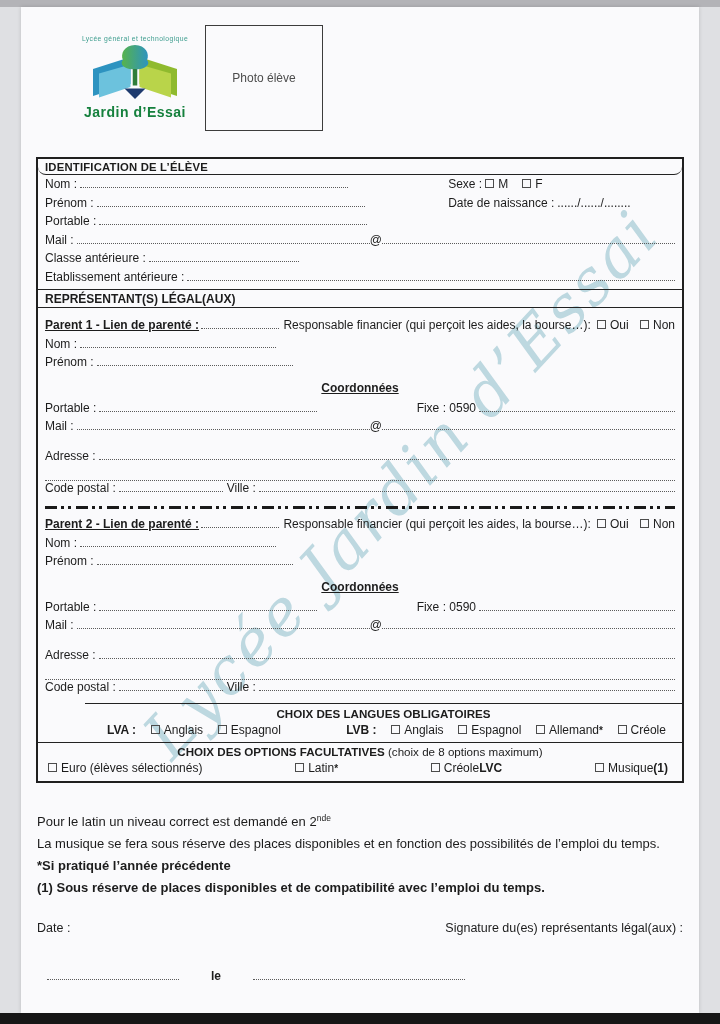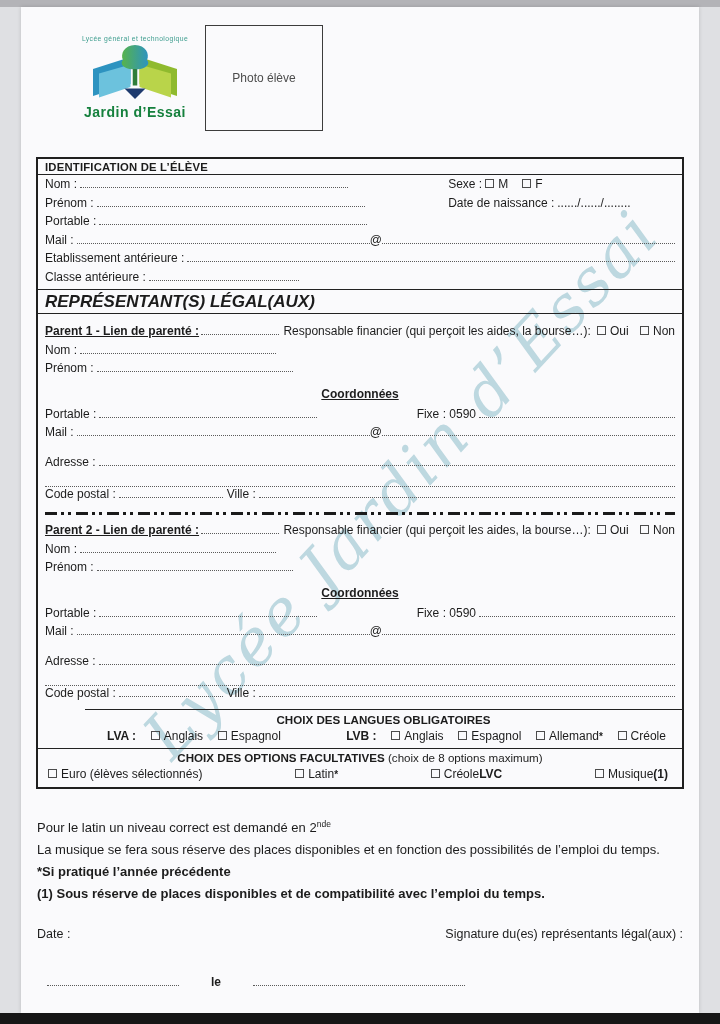--- a/index.html
+++ b/index.html
@@ -22,32 +22,32 @@
   .logo-top-text { font-size:6.8px; color:#3f9e8f; letter-spacing:.4px; white-space:nowrap; }
   .logo-name { font-size:14px; font-weight:bold; color:#15803d; letter-spacing:.5px; margin-top:-2px; }
   .title-block { flex:1; text-align:center; font-family:"DejaVu Serif", serif; font-weight:bold;
     font-size:17.5px; line-height:22px; padding-top:16px; color:#111; }
   .title-block sup { font-size:10px; }
   .photo-box { width:118px; height:106px; border:1.6px solid #3c3c3c; display:flex; align-items:center;
     justify-content:center; font-size:12px; color:#4c4c4c; margin-top:4px; }
 
   
   .form-box { margin:8px 15px 0 15px; border:2px solid #1f1f1f; font-size:12px; }
-  .sec-header { font-weight:bold; font-size:11.3px; padding:2px 7px 1px 7px; border-bottom:1.6px solid #222; letter-spacing:.2px; }
+  .sec-header { font-weight:bold; font-size:11.3px; padding:2px 7px 1px 7px; border-bottom:1.6px solid #222; letter-spacing:.2px;border-radius:8px; }
   .ident-fields { padding:2px 7px 1px 7px; border-bottom:1.6px solid #222; }
   .frow { display:flex; align-items:baseline; height:18.5px; }
   .lcol { display:flex; align-items:baseline; width:64%; }
   .rcol { display:flex; align-items:baseline; flex:1; }
   .lbl { white-space:nowrap; margin-right:3px; }
   .dots { border-bottom:1.7px dotted #5a5a5a; height:11px; }
   .fill { flex:1; }
   .w270 { width:268px; } .w195 { width:196px; } .w160 { width:150px; } .w110 { width:104px; } .w95 { width:96px; }
   .cb { display:inline-block; width:9px; height:9px; border:1.2px solid #4c4c4c; margin:0 4px 0 0; vertical-align:-0.5px; flex:none; } .gap14 { display:inline-block; width:14px; }
 
-  .rep-header { font-weight:bold; font-size:17px; padding:2px 5px 1px 7px; border-bottom:1.6px solid #222;font-style:italic; }
+  .rep-header { font-weight:bold; font-size:12px; padding:2px 5px 1px 7px; border-bottom:1.6px solid #222; }
 
   .parent-block { padding:10px 7px 4px 7px; }
   .parent-title { font-weight:bold; text-decoration:underline; white-space:nowrap; margin-right:2px; }
   .resp-label { white-space:nowrap; margin:0 6px 0 4px; }
   .coord-title { text-align:center; font-weight:bold; text-decoration:underline; margin:7px 0 6px 0; }
   .addr-gap { height:11px; }
   .cont-row { height:14px; display:flex; align-items:flex-end; }
   .dashsep { height:3.5px; margin:6px 0 0 0;
     background:repeating-linear-gradient(90deg,#1a1a1a 0 12px,transparent 12px 16px,#1a1a1a 16px 19px,transparent 19px 23px,#1a1a1a 23px 26px,transparent 26px 31px); }
 
@@ -142,26 +142,26 @@
               <span class="dots w270"></span>
             </div>
         </div>
         <div class="frow">
           <span class="lbl">Mail :</span>
             <span class="dots fill"></span>
             <span>@</span>
             <span class="dots fill"></span>
         </div>
         <div class="frow">
-          <span class="lbl">Etablissement antérieure :</span>
-            <span class="dots fill"></span>
-        </div>
-        <div class="frow">
           <span class="lbl">Classe antérieure :</span>
             <span class="dots w160"></span>
+        </div>
+        <div class="frow">
+          <span class="lbl">Etablissement antérieure :</span>
+            <span class="dots fill"></span>
         </div>
       </div>
 
       <div class="rep-header">REPRÉSENTANT(S) LÉGAL(AUX)</div>
 
       <div class="parent-block">
         <div class="frow">
           <span class="parent-title">Parent 1 - Lien de parenté :</span>
           <span class="dots w95"></span>
           <span class="resp-label">Responsable financier (qui perçoit les aides, la bourse…):</span>

